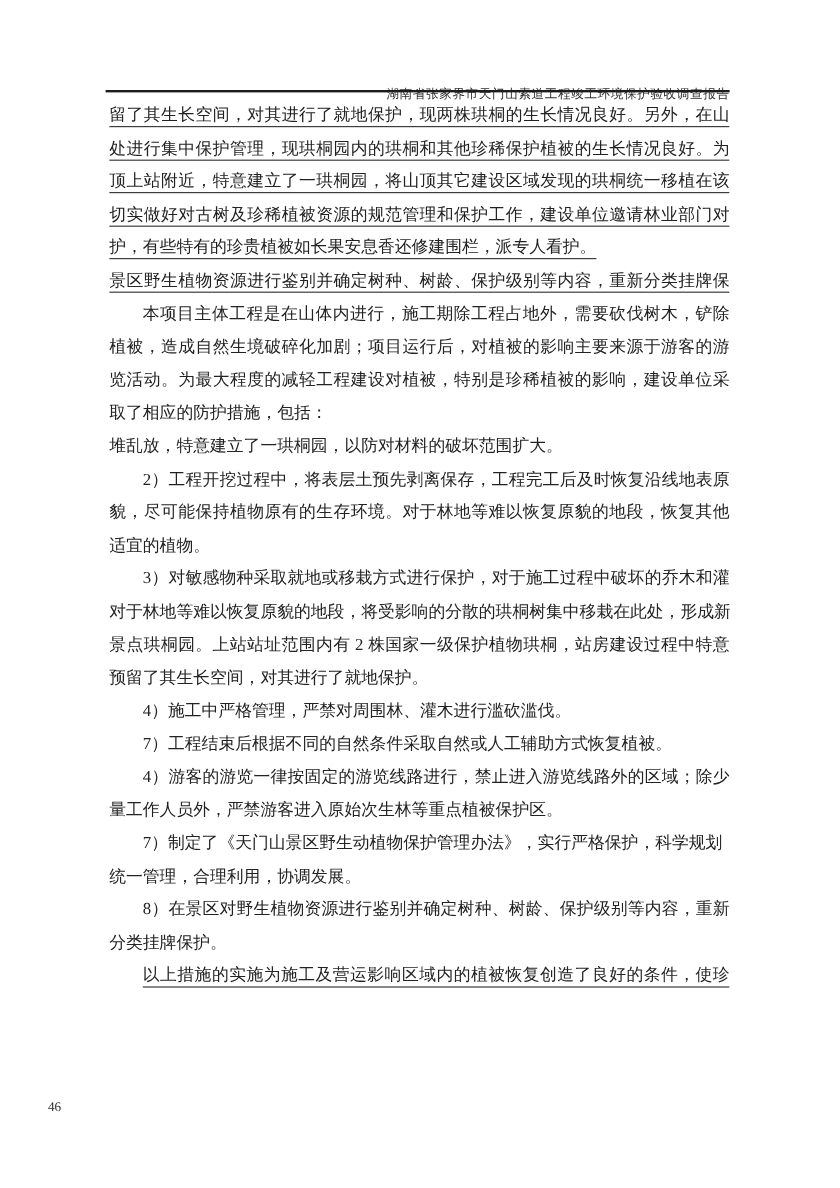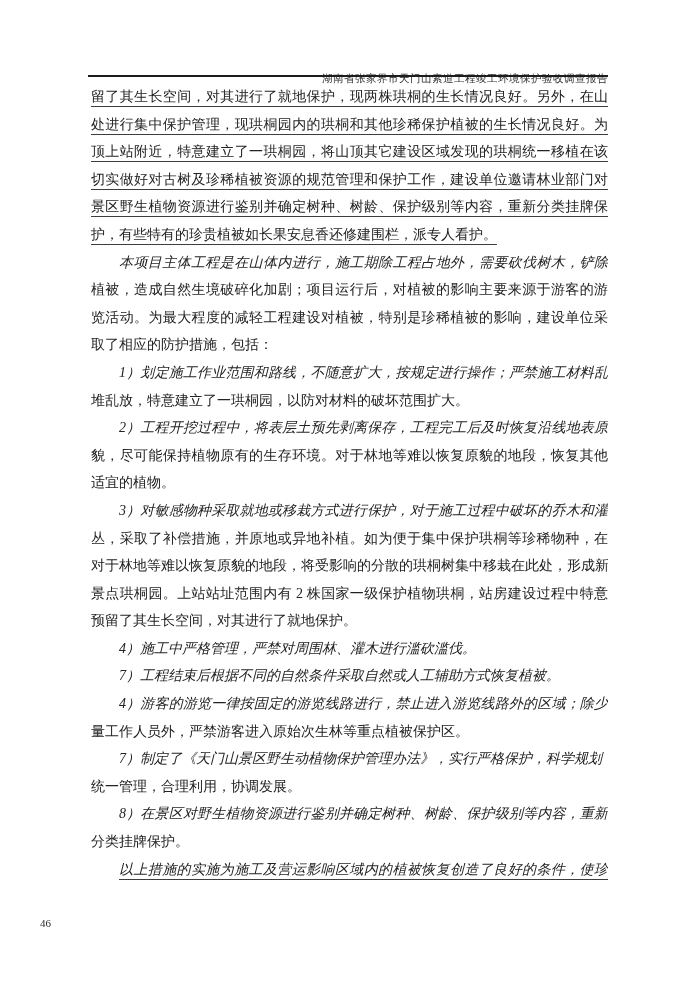--- a/index.html
+++ b/index.html
@@ -45,21 +45,21 @@
     text-align: justify;
     text-align-last: justify;
     text-justify: inter-character;
     white-space: nowrap;
     overflow: hidden;
   }
   .line.last {
     text-align: left;
     text-align-last: left;
   }
-  .line.ind { padding-left: 28px; font-style: italic; }
+  .line.ind { padding-left: 28px; }
   .line.u span {
     text-decoration: underline;
     text-decoration-thickness: 1px;
     text-underline-offset: 4.5px;
     text-decoration-color: #3d3d3d;
   }
   .page-number {
     position: absolute;
     top: 917px;
     left: 0;
@@ -79,33 +79,31 @@
     <span>湖南省张家界市天门山索道工程竣工环境保护验收调查报告</span>
   </div>
 
   <div class="header-rule"></div>
 
   <div class="body-text">
     <div class="line u"><span>留了其生长空间，对其进行了就地保护，现两株珙桐的生长情况良好。另外，在山</span></div>
     <div class="line u"><span>处进行集中保护管理，现珙桐园内的珙桐和其他珍稀保护植被的生长情况良好。为</span></div>
     <div class="line u"><span>顶上站附近，特意建立了一珙桐园，将山顶其它建设区域发现的珙桐统一移植在该</span></div>
     <div class="line u"><span>切实做好对古树及珍稀植被资源的规范管理和保护工作，建设单位邀请林业部门对</span></div>
+    <div class="line u last"><span>护，有些特有的珍贵植被如长果安息香还修建围栏，派专人看护。</span></div>
     <div class="line u"><span>景区野生植物资源进行鉴别并确定树种、树龄、保护级别等内容，重新分类挂牌保</span></div>
-    <div class="line u last"><span>护，有些特有的珍贵植被如长果安息香还修建围栏，派专人看护。</span></div>
     <div class="line ind"><span>本项目主体工程是在山体内进行，施工期除工程占地外，需要砍伐树木，铲除</span></div>
     <div class="line"><span>植被，造成自然生境破碎化加剧；项目运行后，对植被的影响主要来源于游客的游</span></div>
     <div class="line"><span>览活动。为最大程度的减轻工程建设对植被，特别是珍稀植被的影响，建设单位采</span></div>
     <div class="line last"><span>取了相应的防护措施，包括：</span></div>
-    <div class="line ind"><span>1）划定施工作业范围和路线，不随意扩大，按规定进行操作；严禁施工材料乱</span></div>
     <div class="line last"><span>堆乱放，特意建立了一珙桐园，以防对材料的破坏范围扩大。</span></div>
     <div class="line ind"><span>2）工程开挖过程中，将表层土预先剥离保存，工程完工后及时恢复沿线地表原</span></div>
     <div class="line"><span>貌，尽可能保持植物原有的生存环境。对于林地等难以恢复原貌的地段，恢复其他</span></div>
     <div class="line last"><span>适宜的植物。</span></div>
     <div class="line ind"><span>3）对敏感物种采取就地或移栽方式进行保护，对于施工过程中破坏的乔木和灌</span></div>
-    <div class="line"><span>丛，采取了补偿措施，并原地或异地补植。如为便于集中保护珙桐等珍稀物种，在</span></div>
     <div class="line"><span>对于林地等难以恢复原貌的地段，将受影响的分散的珙桐树集中移栽在此处，形成新</span></div>
     <div class="line"><span>景点珙桐园。上站站址范围内有 2 株国家一级保护植物珙桐，站房建设过程中特意</span></div>
     <div class="line last"><span>预留了其生长空间，对其进行了就地保护。</span></div>
     <div class="line ind last"><span>4）施工中严格管理，严禁对周围林、灌木进行滥砍滥伐。</span></div>
     <div class="line ind last"><span>7）工程结束后根据不同的自然条件采取自然或人工辅助方式恢复植被。</span></div>
     <div class="line ind"><span>4）游客的游览一律按固定的游览线路进行，禁止进入游览线路外的区域；除少</span></div>
     <div class="line last"><span>量工作人员外，严禁游客进入原始次生林等重点植被保护区。</span></div>
     <div class="line ind"><span>7）制定了《天门山景区野生动植物保护管理办法》，实行严格保护，科学规划，</span></div>
     <div class="line last"><span>统一管理，合理利用，协调发展。</span></div>
     <div class="line ind"><span>8）在景区对野生植物资源进行鉴别并确定树种、树龄、保护级别等内容，重新</span></div>

